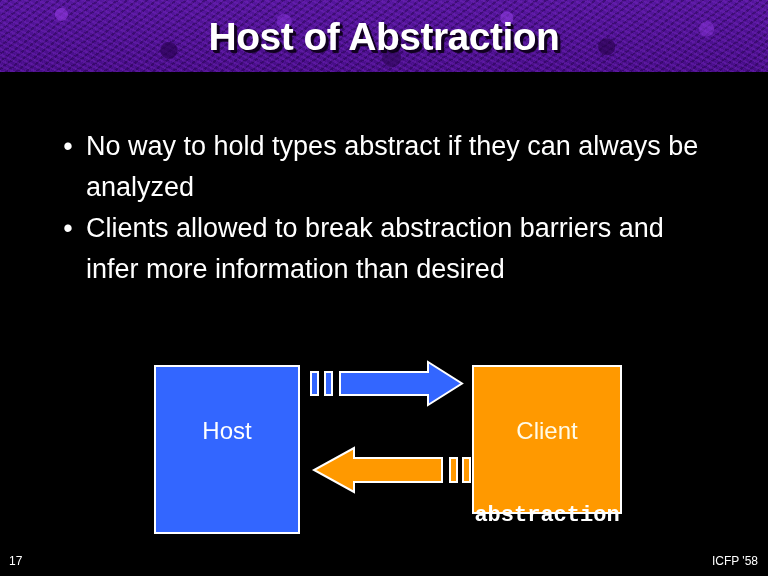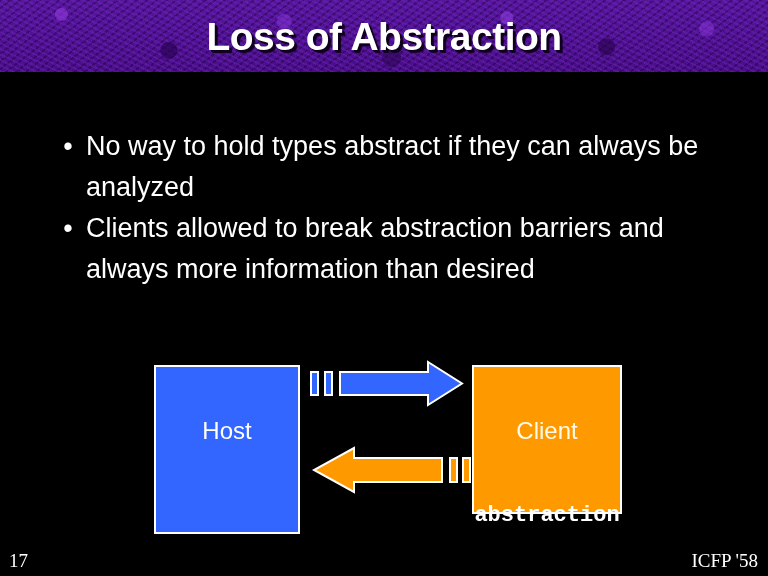--- a/index.html
+++ b/index.html
@@ -146,45 +146,45 @@
     color: #ffffff;
     white-space: nowrap;
   }
   #caption-left  { left: 165px; width: 128px; text-align: center; }
   #caption-right { left: 470px; width: 154px; text-align: center; }
 
   
   .footer-text {
     position: absolute;
     bottom: 6px;
-    font-family: Liberation Serif, serif;
-    font-size: 19px;
+    font-family: Liberation Sans, sans-serif;
+    font-size: 12px;
     line-height: 18px;
     color: #ffffff;
   }
   #footer-slide-number { left: 9px; }
   #footer-conference   { right: 10px; }
 </style>
 </head>
 <body>
 
 <div id="slide">
 
   <div id="title-banner">
-    <div id="title-text">Loss of Abstraction</div>
+    <div id="title-text">Host of Abstraction</div>
   </div>
 
   <div id="bullets">
     <div class="bullet-row">
       <span class="bullet-mark">•</span>
       <span class="bullet-body">No way to hold types abstract if they can always be analyzed</span>
     </div>
     <div class="bullet-row">
       <span class="bullet-mark">•</span>
-      <span class="bullet-body">Clients allowed to break abstraction barriers and always more information than desired</span>
+      <span class="bullet-body">Clients allowed to break abstraction barriers and infer more information than desired</span>
     </div>
   </div>
 
   <div id="diagram">
 
     <div class="node-box" id="host-box">
       <div class="node-label">Host</div>
     </div>
 
     <div class="node-box" id="client-box">

